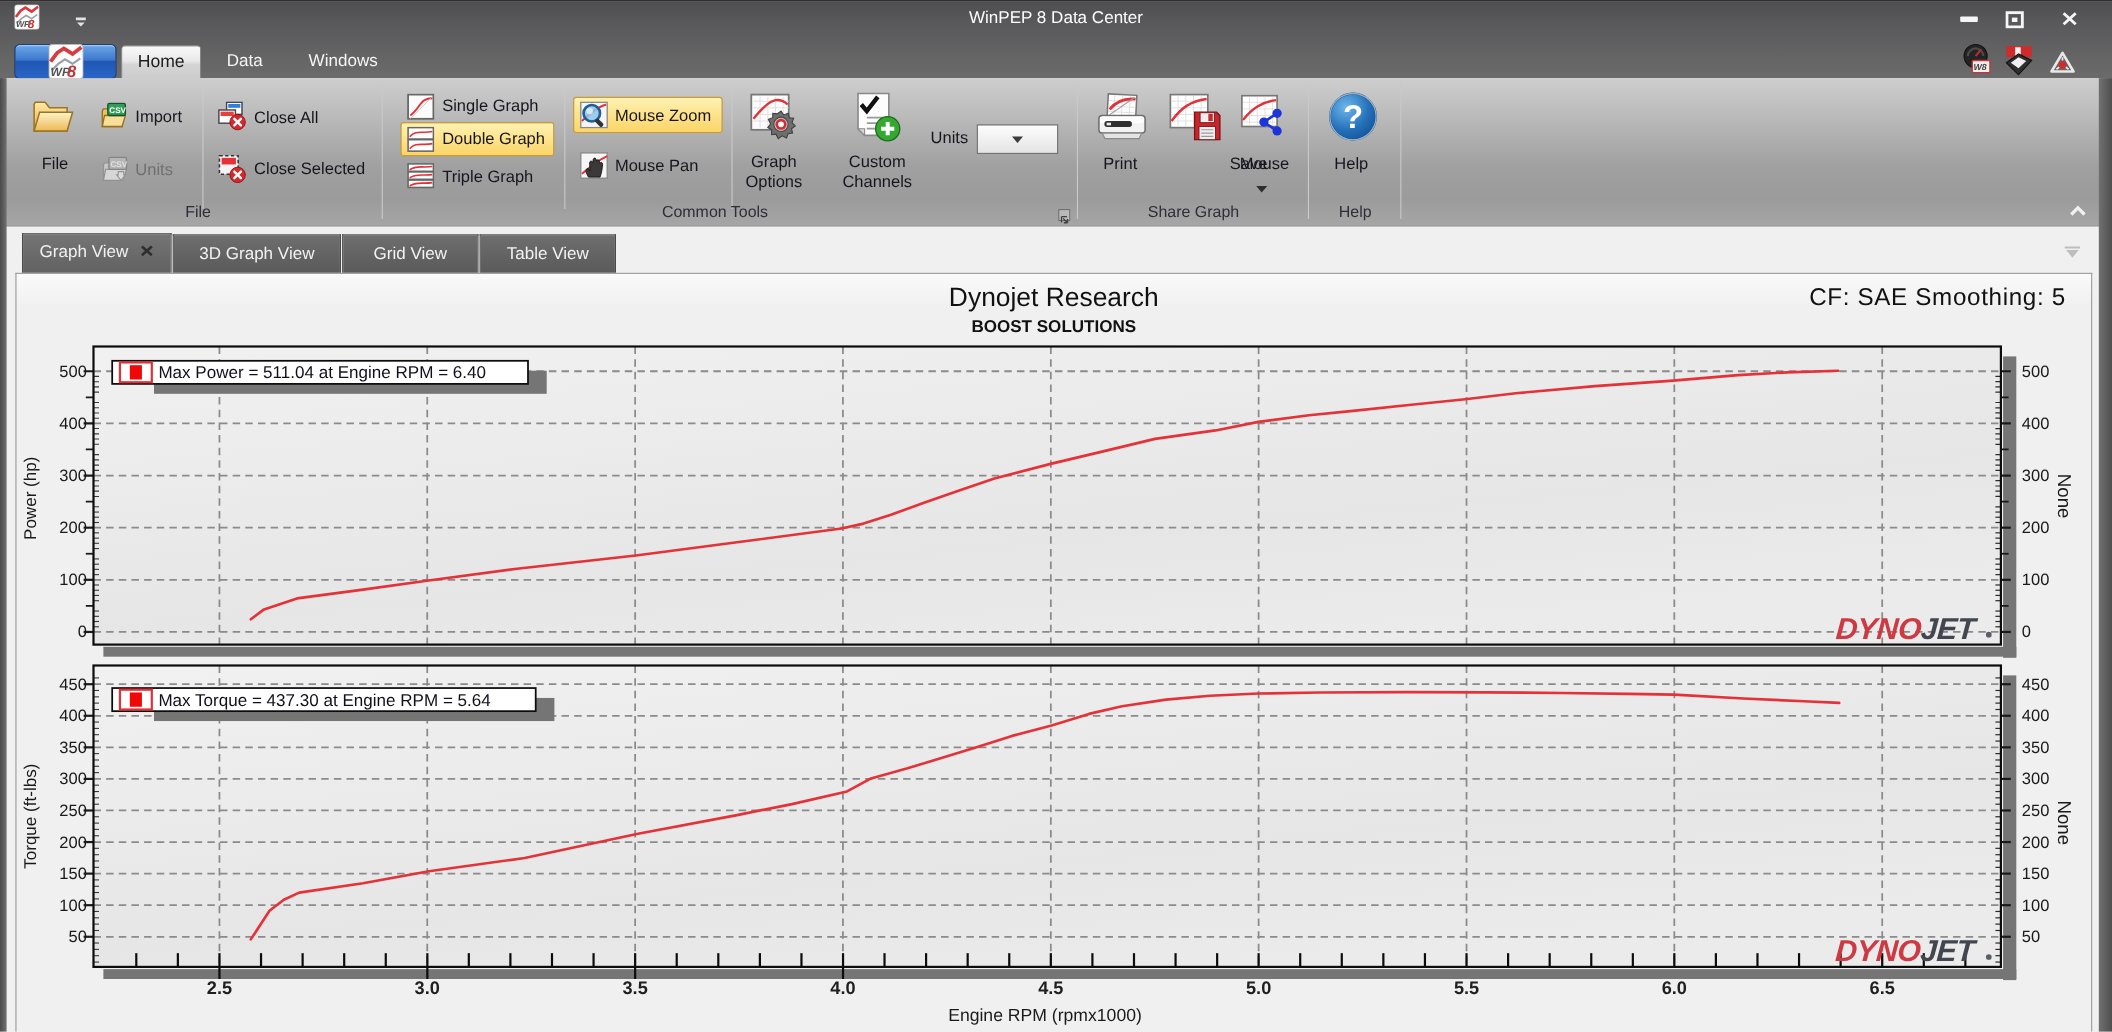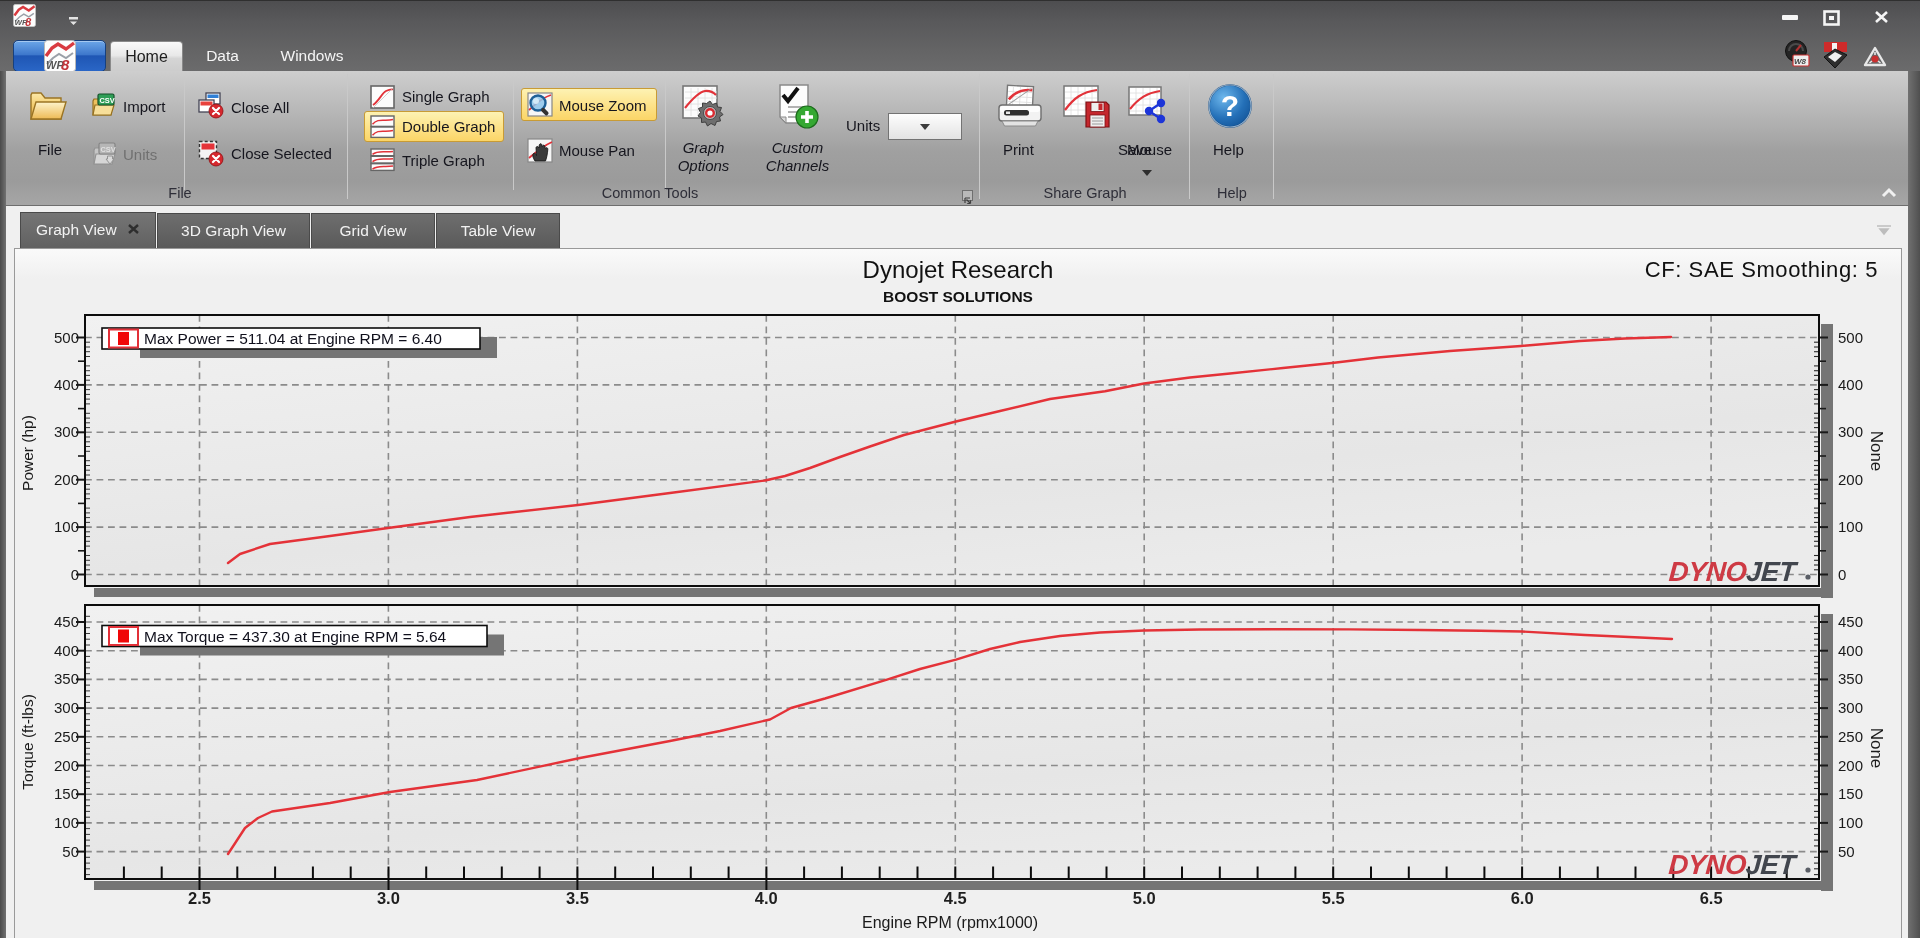--- a/index.html
+++ b/index.html
@@ -17,21 +17,21 @@
   background:linear-gradient(#fafafa 0%,#e8e8e8 45%,#d5d5d5 55%,#cccccc 100%);
   border:1px solid #8a8a8a; border-bottom:none;
   color:#1d1d1d; font-size:16px; text-align:center; line-height:30px; }
 .ribtab { top:41px; height:30px; color:#f5f5f5; font-size:15.5px; text-align:center; line-height:30px; }
 #ribbon { left:0; top:71px; width:1920px; height:135px;
   background:linear-gradient(#cecece 0%,#b7b7b7 30%,#a0a0a0 60%,#9b9b9b 82%,#a6a6a6 100%);
   border-bottom:1px solid #6e6e6e; }
 .rsep { top:74px; width:1px; height:125px; background:linear-gradient(#b5b5b5,#8c8c8c,#a0a0a0); border-right:1px solid #c9c9c9; }
 .rlabel { top:256px; font-size:14.5px; color:#2e2e38; text-align:center; }
 .rtext { font-size:15px; color:#16161e; white-space:nowrap; }
-.rtext2 { font-size:15px; color:#16161e; text-align:center; line-height:17.5px; white-space:nowrap;font-style:italic; }
+.rtext2 { font-size:15px; color:#16161e; text-align:center; line-height:17.5px; white-space:nowrap; }
 .hl { background:linear-gradient(#fdf2b3 0%,#fde38b 50%,#fbd567 100%); border:1px solid #c89b35; border-radius:3px; }
 #tabstrip { left:0; top:206px; width:1920px; height:42px; background:#f0f0f0; }
 .vtab { top:7px; height:35px; background:linear-gradient(#6e6e6e,#5a5a5a); color:#f2f2f2; font-size:15.5px;
    text-align:center; line-height:34px; border:1px solid #4a4a4a; border-bottom:none; }
 #panel { left:14px; top:248px; width:1888px; height:690px; background:#f0f0f0; border:1px solid #999; border-bottom:none; background:linear-gradient(#fafafa, #f0f0f0 30px); }
 .sideL { left:0; top:71px; width:6px; height:867px; background:linear-gradient(90deg,#4a4a4a,#717171); }
 .sideR { left:1908px; top:71px; width:12px; height:867px; background:linear-gradient(90deg,#717171,#4f4f4f); }
 </style></head>
 <body>
 <div id="root">
@@ -41,20 +41,21 @@
 <polyline points="2,16 8,8 14,4 22,9 30,3" fill="none" stroke="#d93a40" stroke-width="3.4"></polyline>
 <polyline points="3,24 9,18 15,14 22,18 29,13" fill="none" stroke="#9aa0a8" stroke-width="2"></polyline>
 <text x="2" y="29" font-size="11" font-weight="bold" font-style="italic" fill="#555" font-family="'Liberation Sans',sans-serif">WP</text>
 <text x="17" y="30" font-size="15" font-weight="bold" font-style="italic" fill="#c23439" font-family="'Liberation Sans',sans-serif">8</text>
 </svg></div>
   <div class="abs" style="left:68px;top:12px;width:11px;height:10px">
     <svg width="11" height="10" viewBox="0 0 11 10">
         <path d="M1 1 L10 1 L10 3.5 L1 3.5 Z M2 5.5 L9 5.5 L5.5 9 Z" fill="#e3e3e3"></path>
       </svg>
   </div>
+  <div id="title" class="abs">WinPEP 8 Data Center</div>
   <div class="abs" style="left:1782px;top:15px;width:16px;height:5px;background:#f5f5f5;border-radius:1px"></div>
   <div class="winbtn abs" style="left:1816px"><svg width="17" height="16" viewBox="0 0 17 16" style="margin-top:3px">
         <rect x="1.5" y="1.5" width="14" height="13" fill="none" stroke="#f5f5f5" stroke-width="2.6"></rect>
         <rect x="6" y="6" width="5" height="4" fill="#f5f5f5"></rect>
       </svg></div>
   <div class="winbtn abs" style="left:1866px"><svg width="15" height="14" viewBox="0 0 15 14" style="margin-top:3px">
         <path d="M2 2 L13 12 M13 2 L2 12" stroke="#f5f5f5" stroke-width="2.6"></path>
       </svg></div>
   <div class="abs" style="left:1784px;top:39px"><svg width="27" height="30" viewBox="0 0 27 30">
 <circle cx="12" cy="12" r="10.5" fill="#242424" stroke="#111"></circle>

